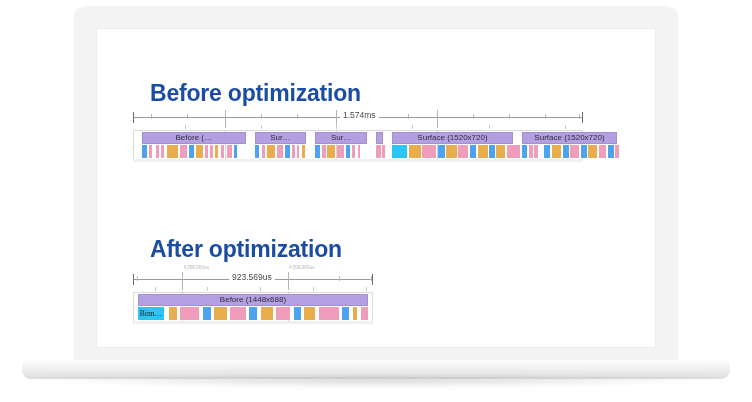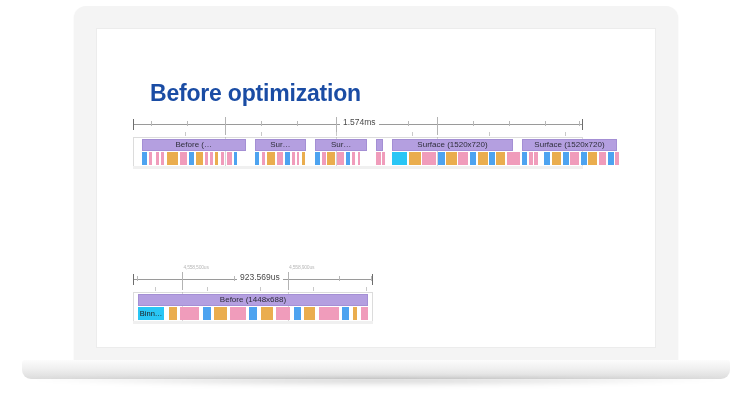--- a/index.html
+++ b/index.html
@@ -40,21 +40,21 @@
   .heading{
     position:absolute;color:#1a4ca4;font-weight:bold;
     font-family:"Liberation Sans",sans-serif;letter-spacing:-.2px;
     white-space:nowrap;
   }
   #h-before{left:150px;top:80px;font-size:23px;}
   #h-after{left:150px;top:236px;font-size:23px;}
 
   
   .trace{position:absolute;}
-  #trace-before{left:133px;top:115px;width:450px;height:55px;}
+  #trace-before{left:133px;top:108px;width:450px;height:55px;}
   #trace-after{left:133px;top:270px;width:240px;height:55px;}
 
   .ruler{position:relative;width:100%;height:21px;}
   .ruler-axis{
     position:absolute;left:0;right:0;top:9px;height:1px;background:#9a9a9a;
   }
   .ruler-cap{position:absolute;top:4px;width:1px;height:11px;background:#6d6d6d;}
   .ruler-cap.l{left:0;}
   .ruler-cap.r{right:0;}
   .tick{position:absolute;top:6px;width:1px;height:5px;background:#b8b8b8;}
@@ -83,21 +83,21 @@
     box-shadow:inset 0 0 0 1px #a48fd4;
     font-size:8px;color:#2e2e3a;text-align:center;line-height:12px;
     overflow:hidden;white-space:nowrap;
     font-family:"Liberation Sans",sans-serif;
   }
   .bar-row{position:absolute;left:0;right:0;top:15px;height:13px;}
   .bar{position:absolute;top:0;height:13px;}
   .bar.lbl{
     font-size:7.5px;color:#1d1d1d;line-height:13px;padding-left:2px;
     overflow:hidden;white-space:nowrap;box-sizing:border-box;
-    font-family:Liberation Sans, sans-serif;
+    font-family:Liberation Serif, serif;
   }
   .track-base{
     position:absolute;left:0;right:0;bottom:0;height:3px;background:#f0f0f0;
   }
   .vguide{position:absolute;top:0;bottom:0;width:1px;background:rgba(150,150,150,.38);}
 </style>
 </head>
 <body>
 
 <div class="stage">
@@ -205,36 +205,37 @@
           <div class="bar" style="left: 99.6%; width: 1.2%; background: rgb(77, 163, 240);"></div>
           <div class="bar" style="left: 101.2%; width: 2%; background: rgb(234, 173, 78);"></div>
           <div class="bar" style="left: 103.6%; width: 1.6%; background: rgb(240, 156, 187);"></div>
           <div class="bar" style="left: 105.6%; width: 1.2%; background: rgb(77, 163, 240);"></div>
           <div class="bar" style="left: 107.2%; width: 0.7%; background: rgb(240, 156, 187);"></div>
         </div>
         <div class="track-base"></div>
       </div>
     </div>
 
+  <div class="heading" id="h-after">After optimization</div>
   <div class="trace" id="trace-after">
       <div class="ruler">
         <div class="ghost-label" style="left: 21%;">4,558,500us</div>
         <div class="ghost-label" style="left: 65%;">4,558,900us</div>
         <div class="ruler-axis"></div>
         <div class="ruler-cap l"></div>
         <div class="ruler-cap r"></div>
         <div class="tick" style="left: 1.5%;"></div>
         <div class="tick" style="left: 20.5%;"></div>
         <div class="tick" style="left: 42%;"></div>
         <div class="tick" style="left: 64.5%;"></div>
         <div class="tick" style="left: 86%;"></div>
         <div class="tick" style="left: 99%;"></div>
         <div class="tick major" style="left: 20.5%;"></div>
         <div class="tick major" style="left: 64.5%;"></div>
-        <div class="ruler-label" style="left: 40%; margin-left: 8px;">923.569us</div>
+        <div class="ruler-label" style="left: 40%;">923.569us</div>
         <div class="subtick-row">
           <div class="subtick" style="left: 9%;"></div>
           <div class="subtick" style="left: 31%;"></div>
           <div class="subtick" style="left: 53%;"></div>
           <div class="subtick" style="left: 75%;"></div>
           <div class="subtick" style="left: 97%;"></div>
         </div>
       </div>
       <div class="track">
         <div class="vguide" style="left: 20.5%;"></div>

